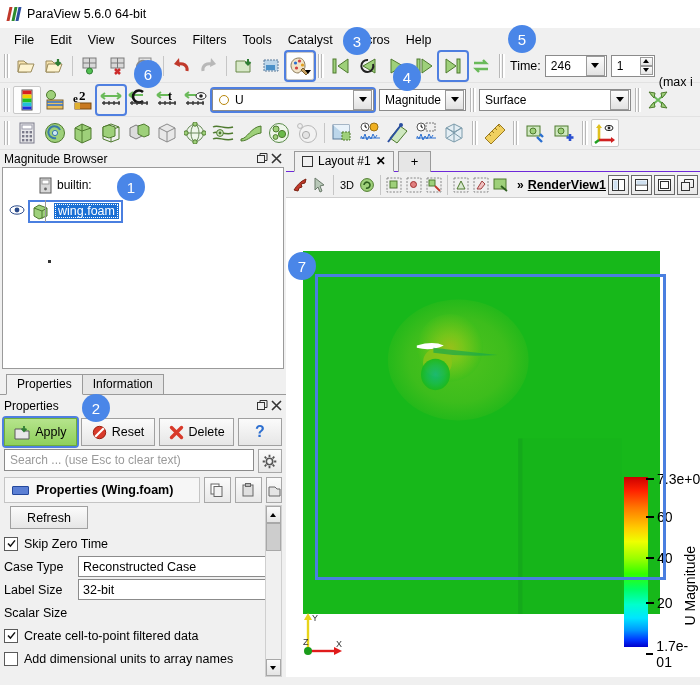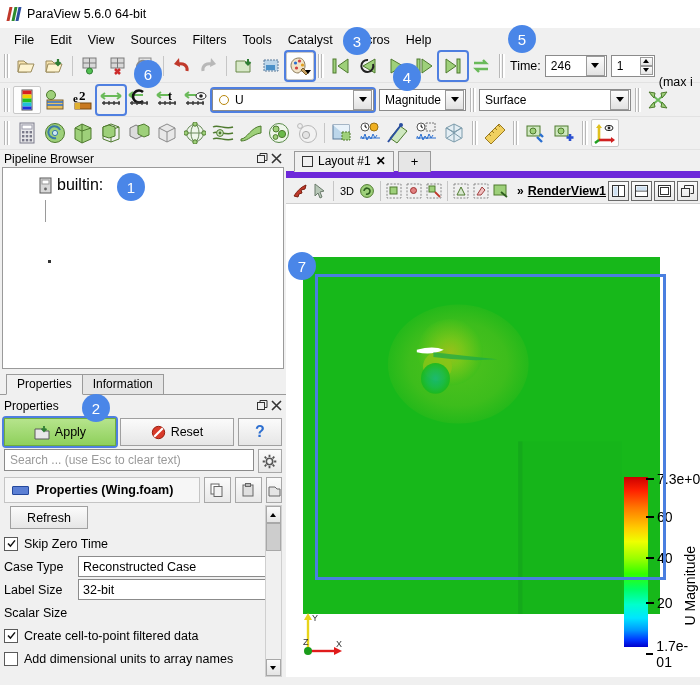--- a/index.html
+++ b/index.html
@@ -54,21 +54,21 @@
 
   
   .dockhdr{height:17px;display:flex;align-items:center;padding:0 2px 0 4px;font-size:12px;background:#f0f0f0;}
   .dockhdr .t{flex:1;}
   .dockbtn{width:14px;height:14px;display:flex;align-items:center;justify-content:center;color:#222;font-size:11px;}
 
   .pipe{flex:none;height:200px;margin:0 2px;background:#fff;border:1px solid #9a9a9a;position:relative;overflow:hidden;}
   .pipe-row{display:flex;align-items:center;height:22px;padding-left:6px;gap:5px;}
   .eye{width:16px;height:14px;flex:none;}
   .srcname{background:#1a6fd4;color:#fff;padding:1px 4px;outline:1px dotted #fff;outline-offset:-2px;font-size:12.5px;}
-  .builtin-lbl{font-size:16px;}
+  .builtin-lbl{font-size:12px;}
 
   
   .tabstrip{display:flex;align-items:flex-end;height:21px;padding-left:6px;border-bottom:1px solid #9a9a9a;margin-top:4px;}
   .tab{padding:2px 10px 3px;font-size:12px;border:1px solid #9a9a9a;border-bottom:none;background:#e6e6e6;margin-right:-1px;}
   .tab.act{background:#f0f0f0;position:relative;top:1px;border-bottom:1px solid #f0f0f0;}
 
   
   .propbtns{display:flex;gap:4px;padding:4px 4px 3px 4px;}
   .pbtn{height:26px;flex:1;border:1px solid #a0a0a0;background:linear-gradient(#fbfbfb,#e6e6e6);
         display:flex;align-items:center;justify-content:center;gap:5px;font-size:12.5px;}
@@ -89,21 +89,21 @@
   .refreshbtn{width:76px;height:21px;border:1px solid #a0a0a0;background:linear-gradient(#fbfbfb,#e6e6e6);display:flex;align-items:center;justify-content:center;font-size:12.5px;margin:1px 0 3px 6px;}
   .cbx{width:12px;height:12px;border:1px solid #5a5a5a;background:#fff;display:flex;align-items:center;justify-content:center;flex:none;}
   .cbx .tick{width:9px;height:9px;}
   .plabel{white-space:nowrap;font-size:12.5px;}
   .pfield{flex:1;height:19px;border:1px solid #8b8b8b;background:#fff;display:flex;align-items:center;padding-left:4px;font-size:12.5px;}
   .vscroll{position:absolute;right:4px;top:2px;bottom:0;width:15px;background:#f0f0f0;border:1px solid #cfcfcf;}
   .sbtn{height:15px;background:linear-gradient(#fbfbfb,#e4e4e4);border:1px solid #a8a8a8;display:flex;align-items:center;justify-content:center;}
   .sthumb{position:absolute;left:0;right:0;background:#cdcdcd;border:1px solid #a8a8a8;}
 
   
-  .layoutbar{height:21px;display:flex;align-items:flex-end;background:#f0f0f0;padding-left:8px;border-bottom:7px solid #6d28d9;}
+  .layoutbar{height:21px;display:flex;align-items:flex-end;background:#f0f0f0;padding-left:8px;border-bottom:1px solid #6d28d9;}
   .ltab{display:flex;align-items:center;gap:5px;padding:2px 7px 3px;border:1px solid #9a9a9a;border-bottom:1px solid #f0f0f0;background:#f0f0f0;font-size:12px;position:relative;top:1px;}
   .ltab .sq{width:9px;height:9px;border:1.4px solid #333;}
   .ltab .x{font-weight:bold;font-size:12px;}
   .plus{padding:2px 12px 3px;border:1px solid #9a9a9a;border-bottom:none;background:#e6e6e6;font-size:13px;margin-left:4px;position:relative;top:1px;}
 
   .viewtb{height:25px;display:flex;align-items:center;background:#f0f0f0;padding-left:4px;border-bottom:1px solid #cfcfcf;}
   .vbtn{width:20px;height:20px;display:flex;align-items:center;justify-content:center;flex:none;}
   .rvlink{font-weight:bold;text-decoration:underline;font-size:12.5px;margin-left:4px;white-space:nowrap;}
   .chev{font-weight:bold;font-size:12px;margin-left:6px;}
   .vwbtn{width:19px;height:18px;border:1px solid #6a6a6a;background:linear-gradient(#fafafa,#e8e8e8);display:flex;align-items:center;justify-content:center;margin-left:2px;flex:none;}
@@ -545,21 +545,21 @@
           <circle cx="15" cy="6" r="1.4" fill="#222"></circle>
         </svg>
     </div>
   </div>
 
   <div class="main">
 
     <div class="left">
 
       <div class="dockhdr">
-        <span class="t">Pipeline Browser</span>
+        <span class="t">Magnitude Browser</span>
         <span class="dockbtn">
           <svg width="11" height="11" viewBox="0 0 11 11">
               <rect x="0.5" y="2.5" width="7" height="7" fill="none" stroke="#333"></rect>
               <path d="M3 2.5V0.5h7v7H8" fill="none" stroke="#333"></path>
             </svg>
         </span>
         <span class="dockbtn">
           <svg width="11" height="11" viewBox="0 0 11 11">
               <path d="M1 1l9 9M10 1l-9 9" stroke="#333" stroke-width="1.6"></path>
             </svg>
@@ -569,20 +569,35 @@
       <div class="pipe">
         <div class="pipe-row" style="padding-left:36px;margin-top:6px;">
           <svg width="13" height="17" viewBox="0 0 13 17">
               <rect x="1" y="1" width="11" height="15" fill="#d8d8d8" stroke="#5a5a5a"></rect>
               <rect x="3" y="3" width="7" height="4" fill="#fff" stroke="#9a9a9a"></rect>
               <circle cx="6.5" cy="12" r="1.4" fill="#666"></circle>
             </svg>
           <span class="builtin-lbl">builtin:</span>
         </div>
         <div style="position:absolute;left:42px;top:32px;width:1px;height:22px;background:#9a9a9a;"></div>
+        <div class="pipe-row" style="margin-top:4px;">
+          <span class="eye">
+            <svg width="16" height="12" viewBox="0 0 16 12">
+                <ellipse cx="8" cy="6" rx="7" ry="4.2" fill="#fff" stroke="#2a4a8a"></ellipse>
+                <circle cx="8" cy="6" r="2.4" fill="#2a4a8a"></circle>
+              </svg>
+          </span>
+          <span style="display:inline-flex;align-items:center;gap:5px;box-shadow:0 0 0 2px #4a7fe0;padding:1px 2px;">
+            <svg width="17" height="17" viewBox="0 0 17 17">
+                <path d="M2 5l5-3 8 3v8l-8 3-5-3z" fill="#9ed07a" stroke="#4e7a2e"></path>
+                <path d="M2 5l8 3 5-3M10 8v8" stroke="#4e7a2e" fill="none"></path>
+              </svg>
+            <span class="srcname">wing.foam</span>
+          </span>
+        </div>
         <div style="position:absolute;left:45px;top:92px;width:3px;height:3px;background:#333;"></div>
       </div>
 
       <div class="tabstrip">
         <div class="tab act">Properties</div>
         <div class="tab">Information</div>
       </div>
 
       <div class="dockhdr" style="margin-top:2px;">
         <span class="t">Properties</span>
@@ -608,20 +623,26 @@
               </svg>
             <span>Apply</span>
           </div>
         </div>
         <div class="pbtn">
           <svg width="15" height="15" viewBox="0 0 15 15">
               <circle cx="7.5" cy="7.5" r="6.2" fill="#d83a2a" stroke="#9a2010"></circle>
               <path d="M3.2 11.8L11.8 3.2" stroke="#fff" stroke-width="2.2"></path>
             </svg>
           <span>Reset</span>
+        </div>
+        <div class="pbtn">
+          <svg width="15" height="15" viewBox="0 0 15 15">
+              <path d="M2.5 2.5l10 10M12.5 2.5l-10 10" stroke="#d83a2a" stroke-width="3.4" stroke-linecap="round"></path>
+            </svg>
+          <span>Delete</span>
         </div>
         <div class="pbtn qm">?</div>
       </div>
 
       <div class="searchrow">
         <div class="searchbox">Search ... (use Esc to clear text)</div>
         <div class="gearbtn">
           <svg width="15" height="15" viewBox="0 0 15 15">
               <circle cx="7.5" cy="7.5" r="3.2" fill="none" stroke="#555" stroke-width="1.6"></circle>
             <g stroke="#555" stroke-width="1.8">

